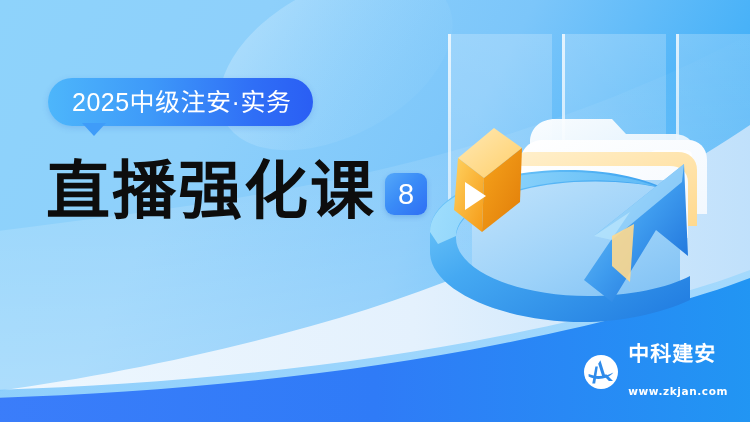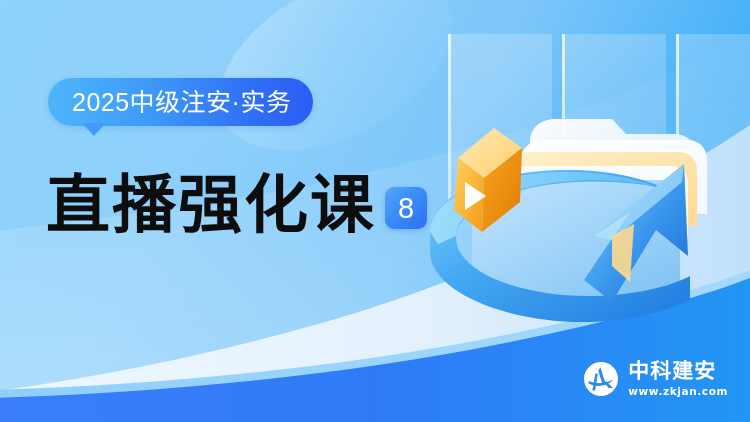--- a/index.html
+++ b/index.html
@@ -95,21 +95,21 @@
   }
   .hl-underline {
     position: absolute;
     left: 2px;
     top: 63px;
     width: 148px;
     height: 17px;
     background: #f7ef5b;
     z-index: 1;
   }
-  .hl-line-2 { margin-top: 14px; }
+  .hl-line-2 { }
 
   .num-badge {
     position: relative;
     z-index: 3;
     display: inline-block;
     width: 42px;
     height: 42px;
     border-radius: 9px;
     margin-left: 9px;
     vertical-align: 9px;
@@ -152,34 +152,34 @@
     flex: 0 0 36px;
   }
   .logo-text {
     margin-left: 9px;
     display: flex;
     flex-direction: column;
     justify-content: center;
   }
   .logo-name {
     color: #ffffff;
-    font-family: Liberation Serif, serif;
+    font-family: Liberation Mono, monospace;
     font-size: 21px;
     font-weight: 700;
     line-height: 22px;
     letter-spacing: 1px;
   }
   .logo-url {
     color: #ffffff;
     font-family: "DejaVu Sans", "Liberation Sans", sans-serif;
     font-size: 10.5px;
     font-weight: 700;
     line-height: 13px;
     letter-spacing: 0.6px;
-    margin-top: 3px;
+    margin-top: 18px;
   }
 </style>
 </head>
 <body>
 
 <div class="banner">
 
   <div class="bg-layer">
     <svg class="bg-svg" viewBox="0 0 750 422" xmlns="http://www.w3.org/2000/svg">
       <defs>

